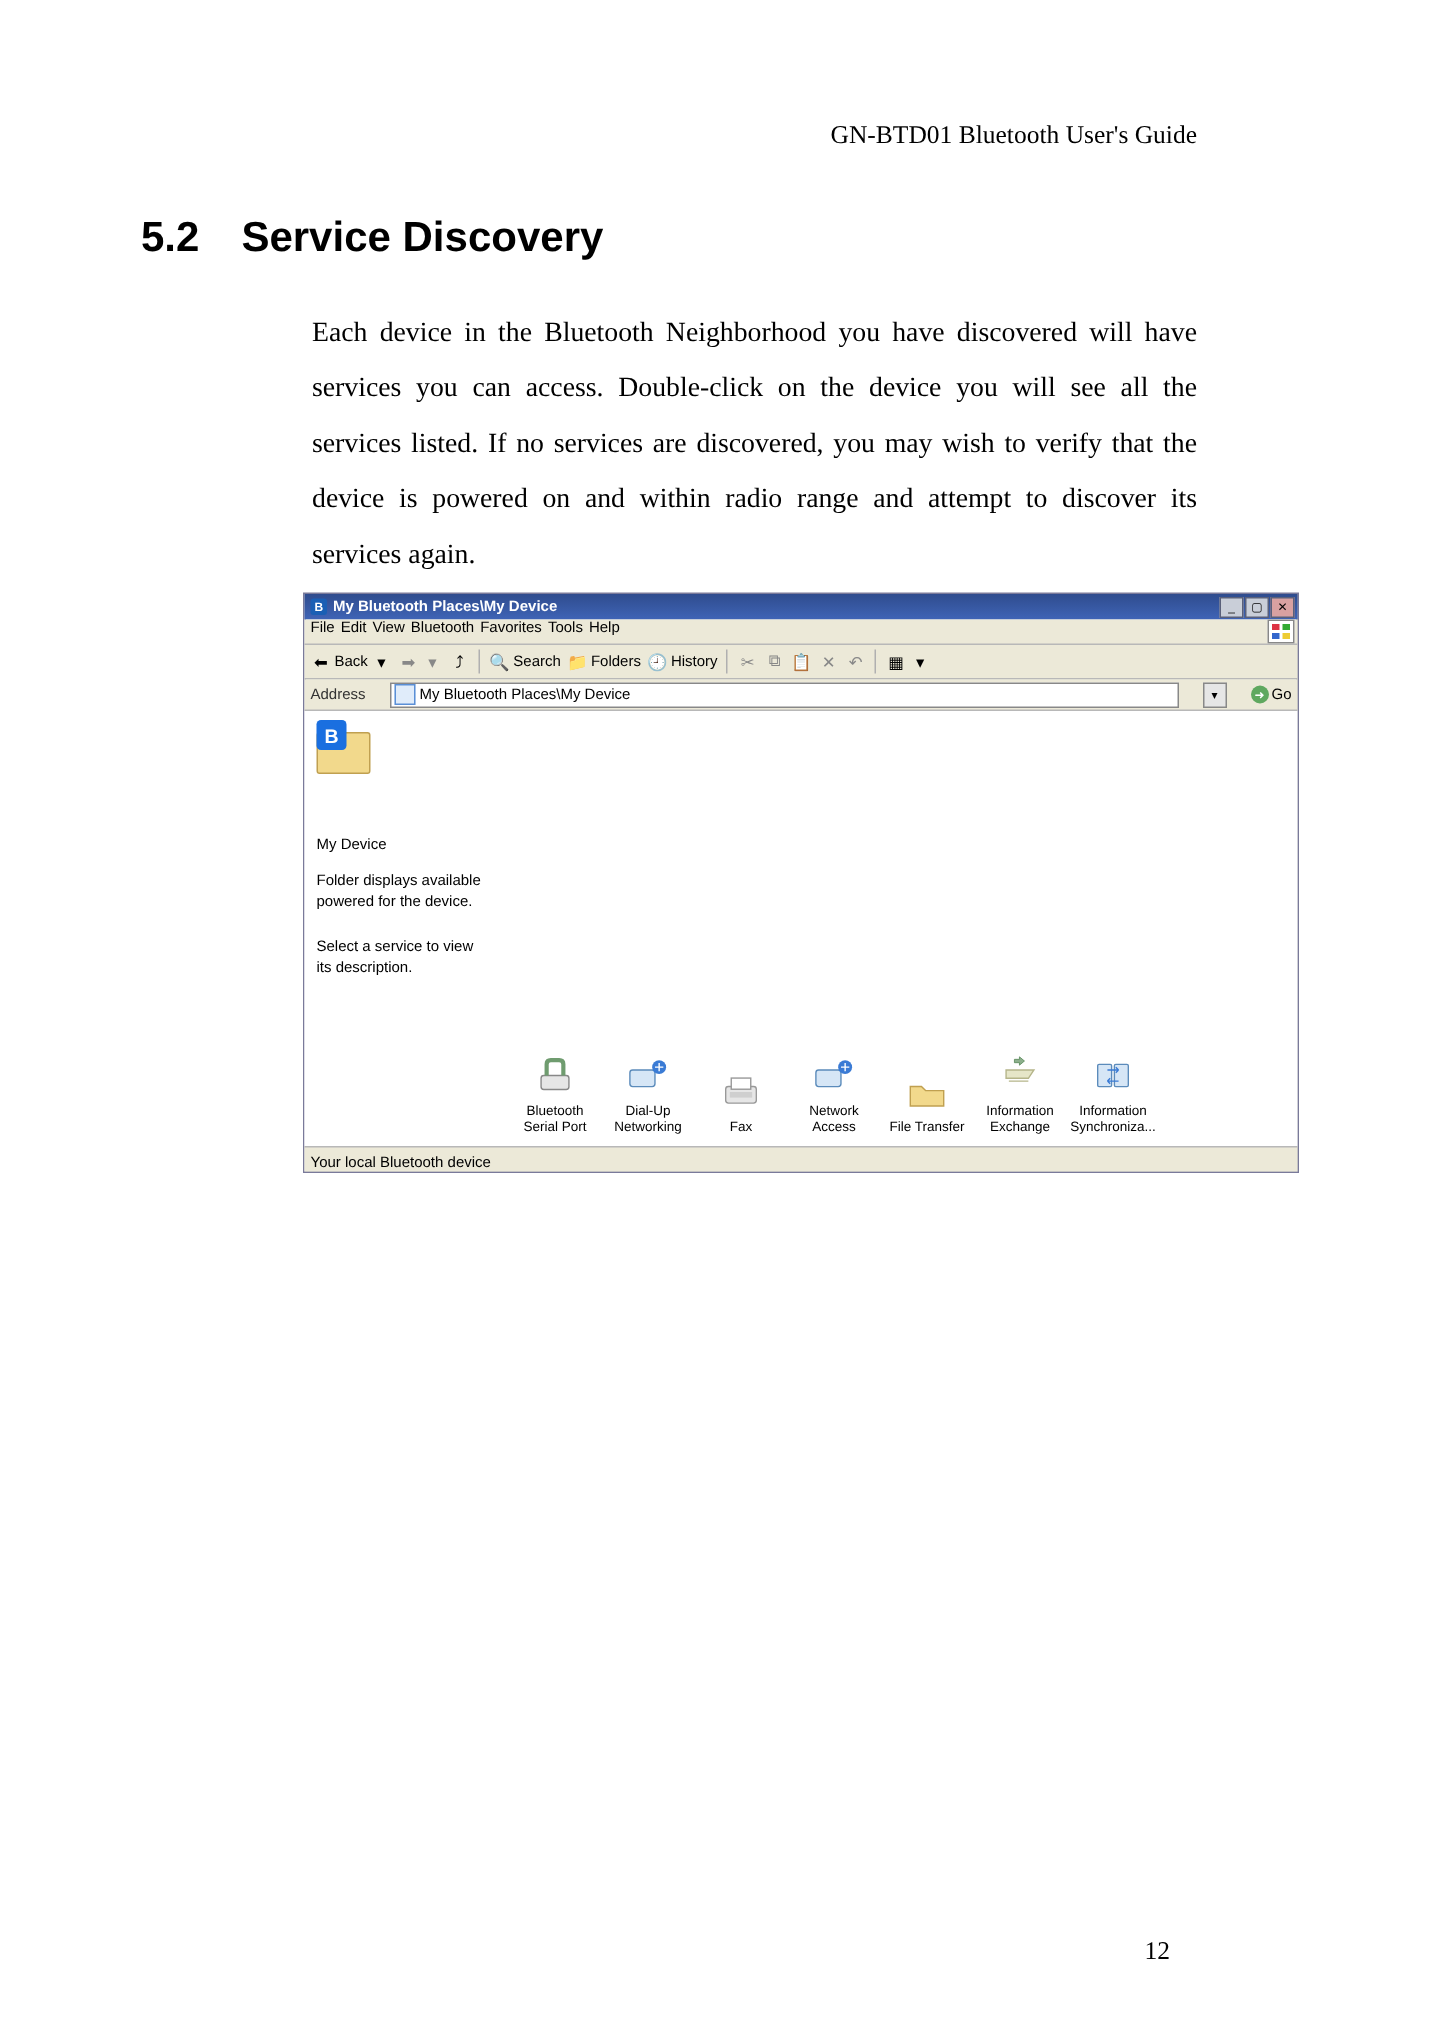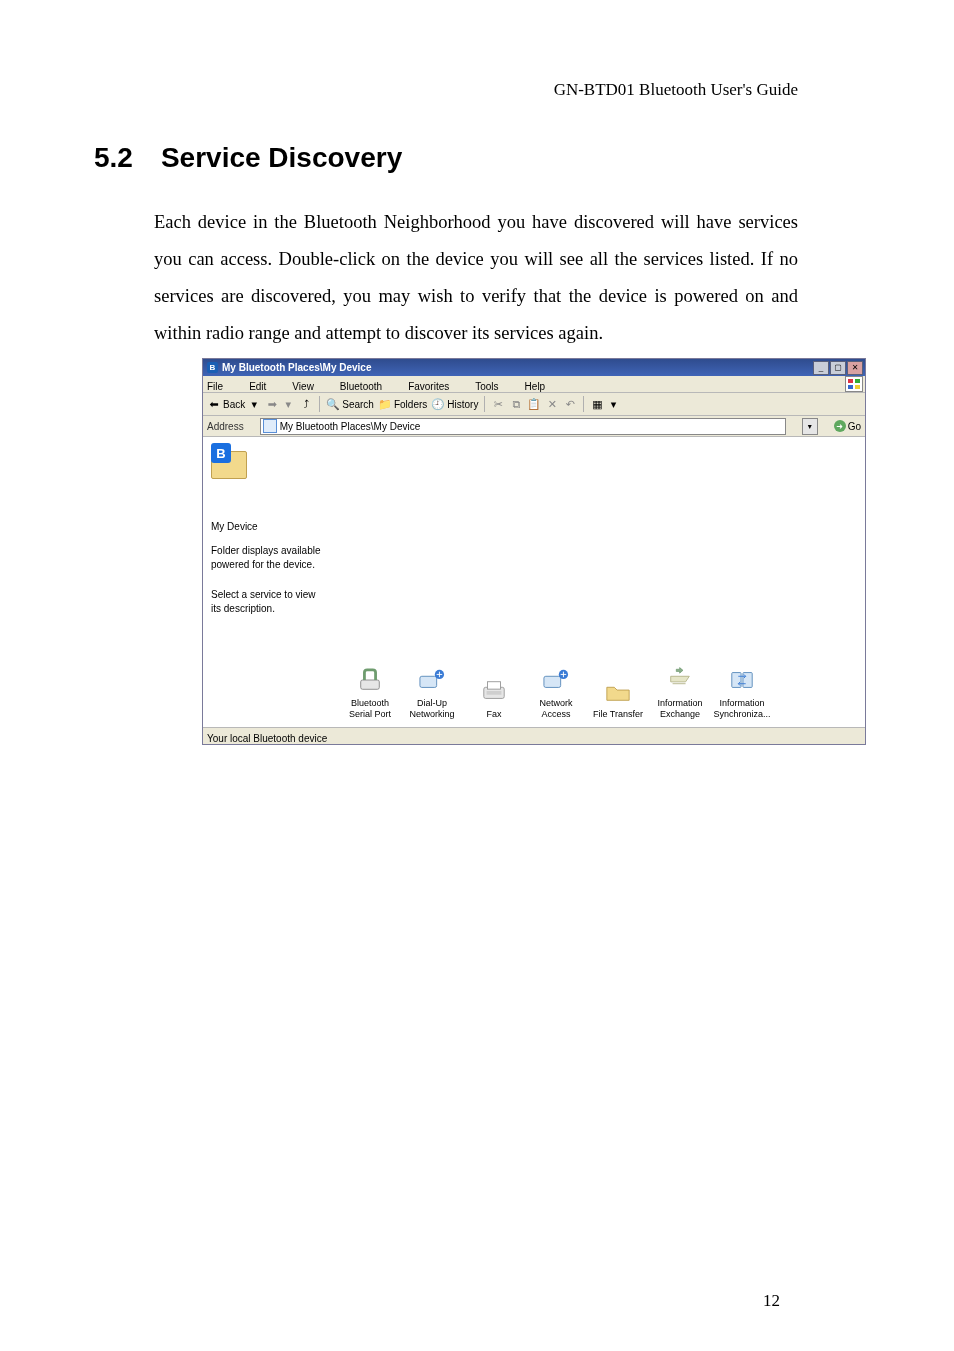--- a/index.html
+++ b/index.html
@@ -1,31 +1,31 @@
 <!DOCTYPE html>
 <html><head>
 <meta charset="utf-8">
 <style>
   html,body{margin:0;padding:0;background:#fff;font-family:"Times New Roman",Times,serif;color:#000}
   .page{width:888px;height:1351px;position:relative;box-sizing:border-box;padding:80px 90px 60px 90px}
   .top-header{text-align:right;font-size:17px;margin-bottom:42px}
   h2{font-family:Arial,Helvetica,sans-serif;font-weight:bold;font-size:28px;margin:0 0 30px 4px}
   h2 .num{display:inline-block;margin-right:28px}
-  .body-text{margin-left:64px;font-size:18.5px;line-height:2.0;text-align:justify}
+  .body-text{margin-left:118px;font-size:18.5px;line-height:2.0;text-align:justify}
 
   
   .win{margin-left:112px;margin-top:6px;width:662px;border:1px solid #7a7a9a;font-family:Tahoma,Arial,sans-serif;font-size:10px;background:#fff;box-shadow:0 0 0 1px #888 inset}
   .titlebar{height:17px;background:linear-gradient(#2f4c8e,#3f64b6);color:#fff;display:flex;align-items:center;justify-content:space-between;padding:0 2px 0 4px}
   .titlebar-left{display:flex;align-items:center;gap:4px}
   .bt-ico{width:11px;height:11px;background:#1a5fb4;border-radius:2px;display:inline-flex;align-items:center;justify-content:center;color:#fff;font-size:8px;font-weight:bold}
   .winbtns{display:flex;gap:1px}
   .winbtn{width:14px;height:12px;background:#c9ced8;color:#000;display:flex;align-items:center;justify-content:center;font-size:8px;border:1px solid #5a607a;line-height:1}
   .winbtn.close{background:#d9a1a1}
 
-  .menubar{height:16px;background:#ece9d8;border-bottom:1px solid #b8b8b8;display:flex;align-items:flex-end;padding-left:4px;gap:26px;color:#000}
+  .menubar{height:16px;background:#ece9d8;border-bottom:1px solid #b8b8b8;display:flex;align-items:flex-start;padding-left:4px;gap:4px;color:#000}
   .menubar span{font-size:10px}
   .menubar .spacer{flex:1}
   .menubar .winlogo{width:16px;height:14px;background:#fff;border:1px solid #888;margin-right:2px;display:flex;align-items:center;justify-content:center}
   .winlogo svg{width:12px;height:10px}
 
   .toolbar{height:22px;background:#ece9d8;border-bottom:1px solid #b8b8b8;display:flex;align-items:center;padding:0 4px;gap:4px;color:#3a3a3a}
   .tool-sep{width:1px;height:16px;background:#b0b0b0;margin:0 2px}
   .tool-item{display:flex;align-items:center;gap:2px;font-size:10px;color:#888}
   .tool-item.enabled{color:#000}
   .tico{width:14px;height:14px;display:inline-flex;align-items:center;justify-content:center;font-size:11px}

